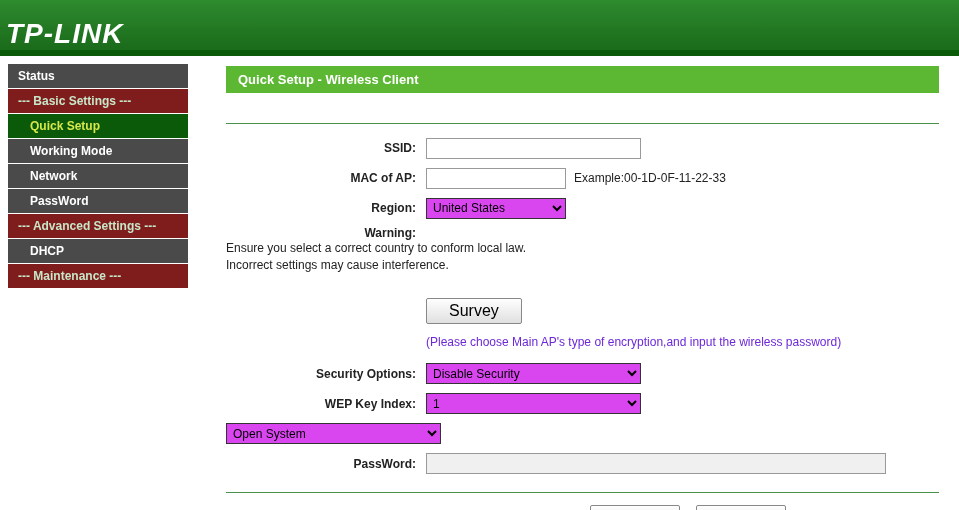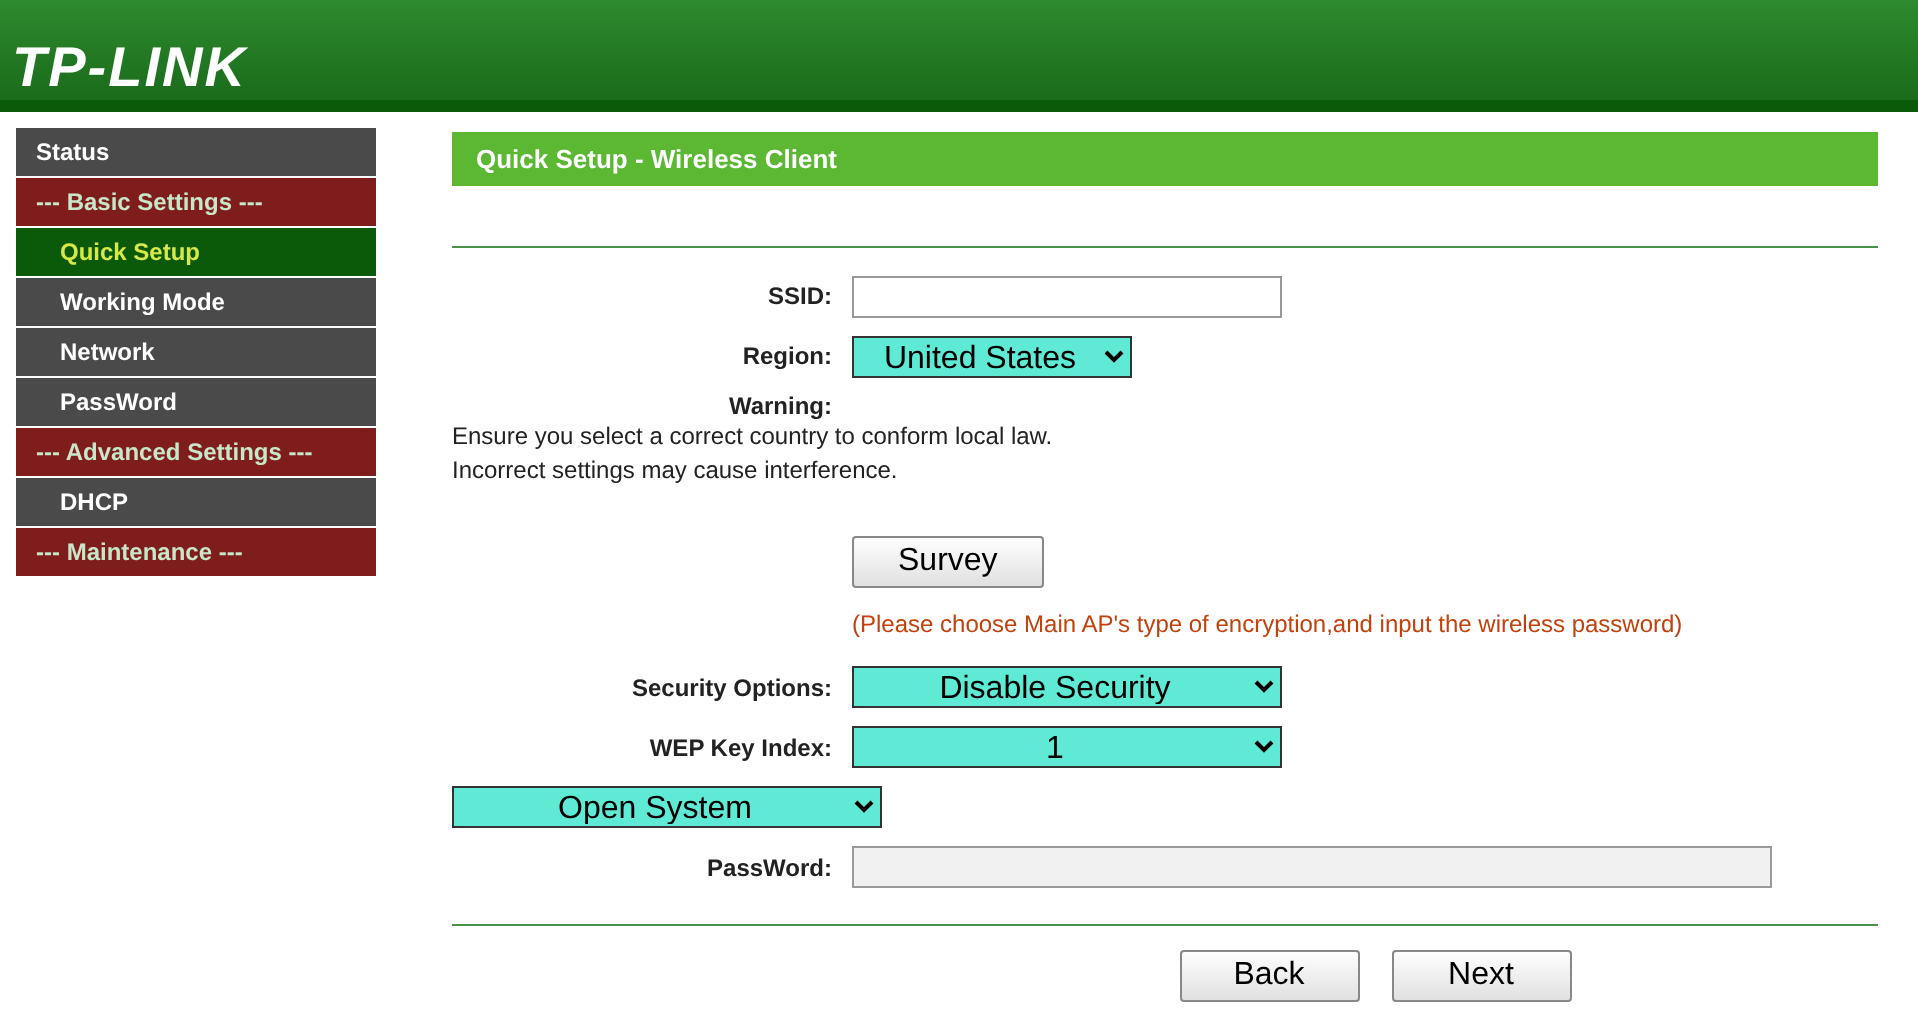--- a/index.html
+++ b/index.html
@@ -92,31 +92,30 @@
       height: 21px;
       padding: 2px 4px;
       font-size: 12px;
     }
     input.med { width: 215px; }
     input.sm { width: 140px; }
     input.wide { width: 460px; background: #f0f0f0; }
     select {
       border: 1px solid #333;
       height: 21px;
-      font-size: 16px;
+      font-size: 12px;
       padding: 1px 2px;
-      background: #5eead4;
-      text-align: center;
+      background: #d946ef;
     }
     select.med { width: 140px; }
     select.wide { width: 215px; }
 
     .hint { color: #222; }
     .warn-text { color: #222; line-height: 1.4; }
-    .note { color: #c2410c; }
+    .note { color: #6d28d9; }
 
     .btn {
       border: 1px solid #888;
       background: linear-gradient(to bottom, #fefefe, #e0e0e0);
       padding: 3px 22px;
       font-size: 16px;
       cursor: pointer;
       border-radius: 2px;
     }
 
@@ -153,20 +152,27 @@
     <div class="title-bar">Quick Setup - Wireless Client</div>
 
     <div class="form-wrap">
       <div class="row">
         <div class="lbl">SSID:</div>
         <div class="ctl">
           <input type="text" class="med" value="" style="">
         </div>
       </div>
       <div class="row">
+        <div class="lbl">MAC of AP:</div>
+        <div class="ctl">
+          <input type="text" class="sm" value="" style="">
+          <span class="hint">Example:00-1D-0F-11-22-33</span>
+        </div>
+      </div>
+      <div class="row">
         <div class="lbl">Region:</div>
         <div class="ctl">
           <select class="med">
             <option>United States</option>
           </select>
         </div>
       </div>
       <div class="row" style="align-items:flex-start;flex-direction:column;">
         <div class="lbl">Warning:</div>
         <div class="ctl" style="display:block;">

